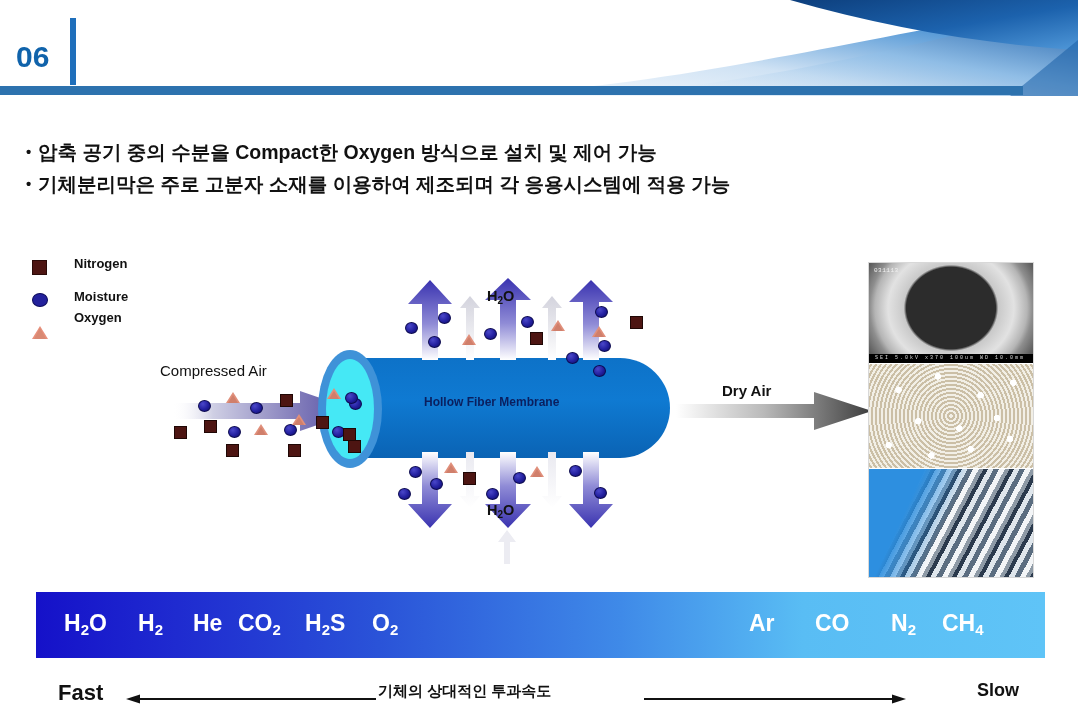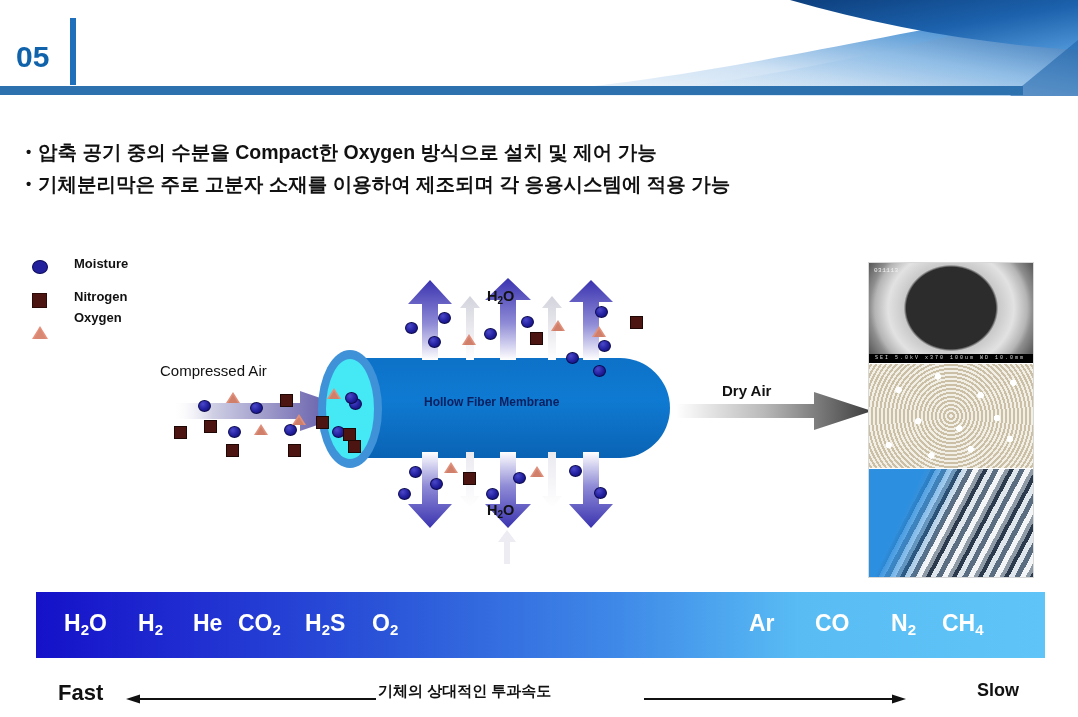--- a/index.html
+++ b/index.html
@@ -154,41 +154,41 @@
         <stop offset="55%" stop-color="#1c62ad"></stop>
         <stop offset="100%" stop-color="#4f97d8"></stop>
       </linearGradient>
     </defs>
     <path d="M430,96 C620,96 800,52 1078,0 L1078,96 Z" fill="url(#gSw1)"></path>
     <path d="M560,96 C740,90 900,48 1078,6 L1078,96 Z" fill="url(#gSw2)" opacity=".85"></path>
     <path d="M790,0 C880,26 980,44 1078,50 L1078,0 Z" fill="url(#gSw3)"></path>
     <path d="M1010,96 L1078,40 L1078,96 Z" fill="#1a5ea6" opacity=".55"></path>
   </svg>
   <div id="header-rule"></div>
-  <div id="num-badge">05</div>
+  <div id="num-badge">06</div>
   <div id="title-bar"></div>
 </div>
 
 <div id="bullets">
   <div class="bullet">
     <span class="dot">•</span><span>압축 공기 중의 수분을 Compact한 Oxygen 방식으로 설치 및 제어 가능</span>
   </div>
   <div class="bullet">
     <span class="dot">•</span><span>기체분리막은 주로 고분자 소재를 이용하여 제조되며 각 응용시스템에 적용 가능</span>
   </div>
 </div>
 
 <div id="legend">
   <div class="legend-row">
+    <div class="legend-mark lg-square"></div>
+    <div class="legend-label">Nitrogen</div>
+  </div>
+  <div class="legend-row">
     <div class="legend-mark lg-circle"></div>
     <div class="legend-label">Moisture</div>
-  </div>
-  <div class="legend-row">
-    <div class="legend-mark lg-square"></div>
-    <div class="legend-label">Nitrogen</div>
   </div>
   <div class="legend-row">
     <div class="legend-mark lg-tri-wrap">
       <div class="lg-tri"></div>
         <div class="lg-tri-in"></div>
     </div>
     <div class="legend-label" style="top:-12px">Oxygen</div>
   </div>
 </div>
 

